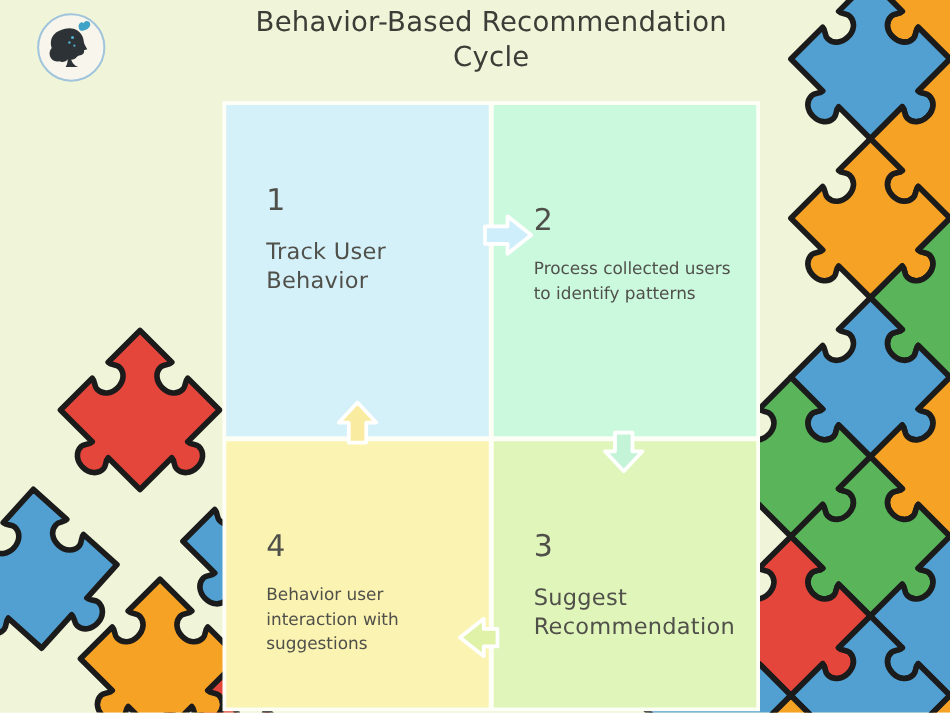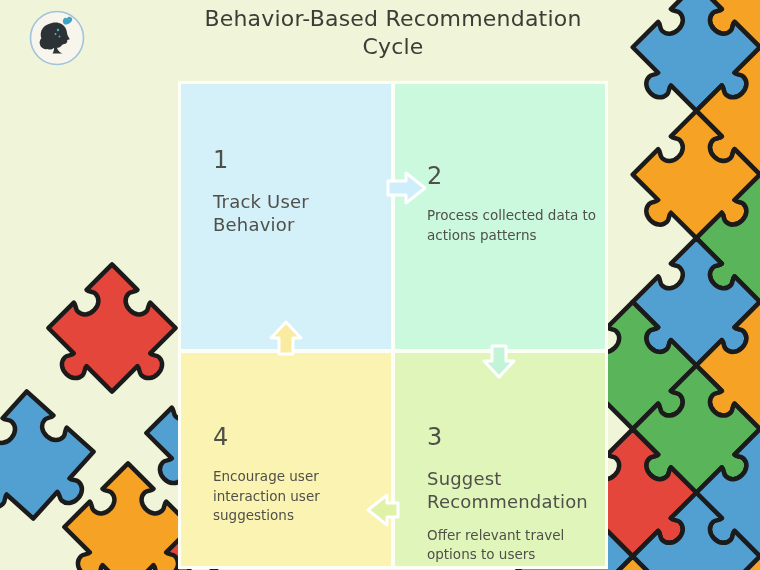--- a/index.html
+++ b/index.html
@@ -78,30 +78,29 @@
 
   <div class="title">Behavior-Based Recommendation Cycle</div>
 
   <div class="panel">
     <div class="quad q1">
       <div class="num">1</div>
       <h2>Track User Behavior</h2>
     </div>
     <div class="quad q2">
       <div class="num">2</div>
-      <p>Process collected data to actions patterns</p>
+      <p>Process collected users to identify patterns</p>
     </div>
     <div class="quad q4">
       <div class="num">4</div>
-      <p>Encourage user interaction user suggestions</p>
+      <p>Behavior user interaction with suggestions</p>
     </div>
     <div class="quad q3">
       <div class="num">3</div>
       <h2>Suggest Recommendation</h2>
-      <p>Offer relevant travel options to users</p>
     </div>
   </div>
 
   <svg class="arrows" width="760" height="570" viewBox="0 0 760 570">
     <polygon points="388,181 406,181 406,173 425,188 406,203 406,195 388,195" fill="var(--arrowRight,#CDEEFA)" stroke="#FFFFFF" stroke-width="3" stroke-linejoin="round"></polygon>
     <polygon points="492,346 506,346 506,361 514,361 499,377 484,361 492,361" fill="var(--arrowDown,#C3F4D7)" stroke="#FFFFFF" stroke-width="3" stroke-linejoin="round"></polygon>
     <polygon points="398,503 387,503 387,495 368,510 387,525 387,517 398,517" fill="var(--arrowLeft,#DFF2A8)" stroke="#FFFFFF" stroke-width="3" stroke-linejoin="round"></polygon>
     <polygon points="279,354 279,338 271,338 286,322 301,338 293,338 293,354" fill="var(--arrowUp,#F9ECA0)" stroke="#FFFFFF" stroke-width="3" stroke-linejoin="round"></polygon>
   </svg>
 

